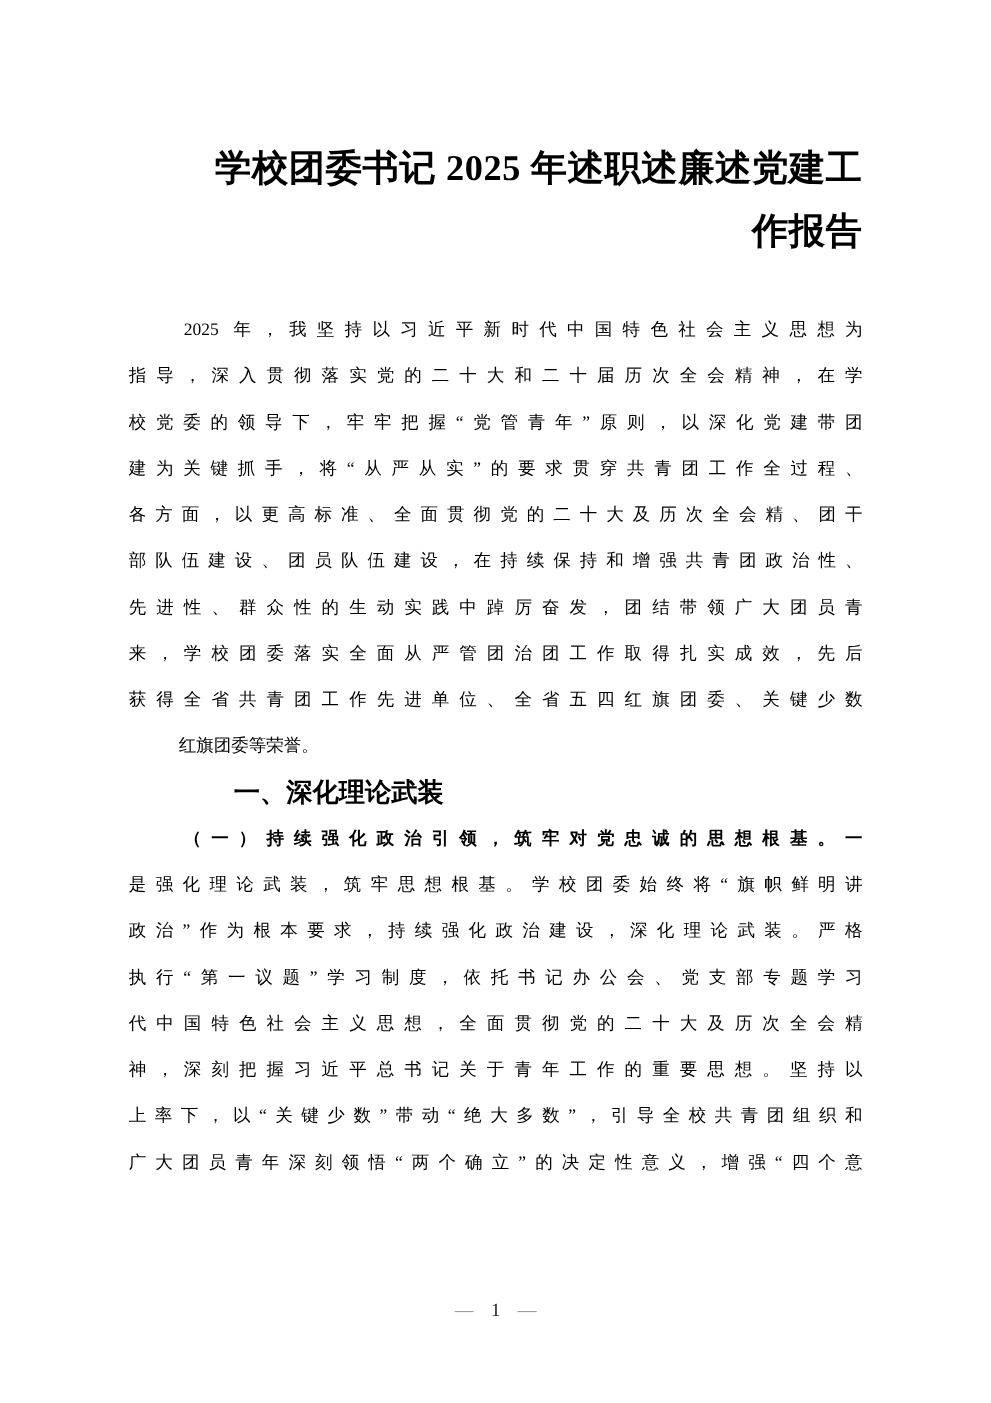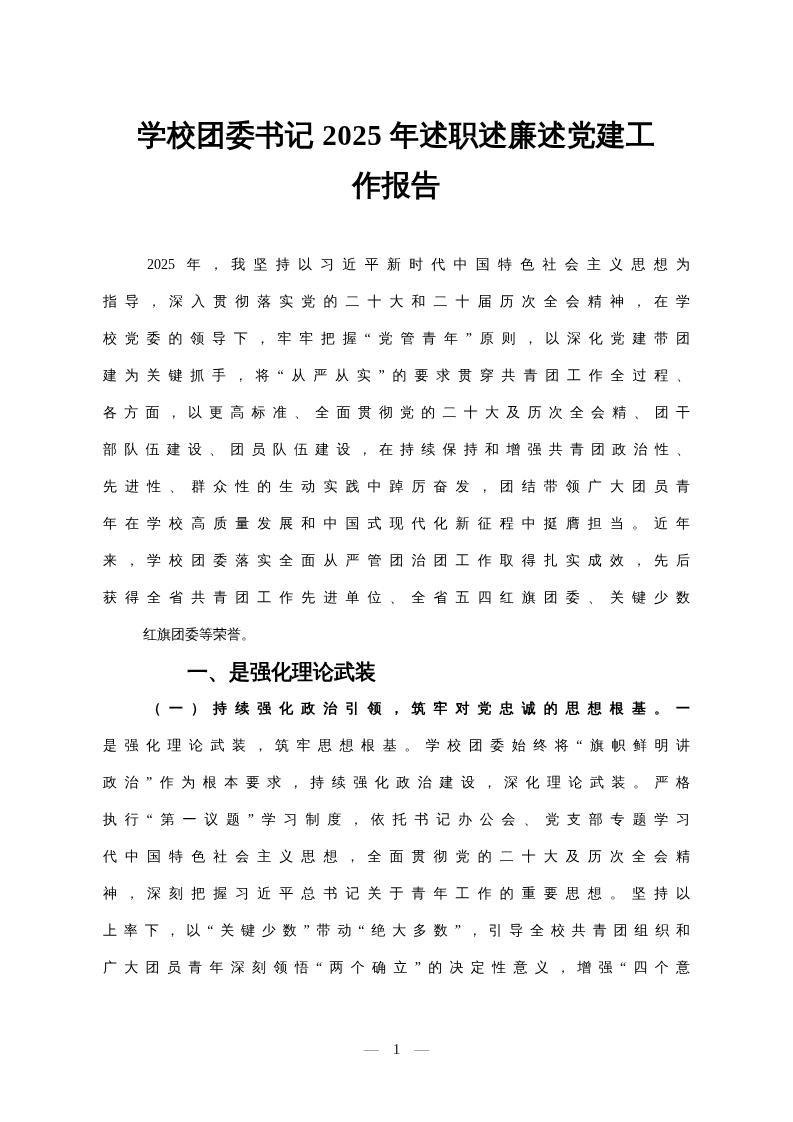--- a/index.html
+++ b/index.html
@@ -15,21 +15,21 @@
   .content{
     position:absolute;
     left:103px;
     top:110px;
     width:587px;
   }
   .title{
     font-size:29px;
     font-weight:bold;
     line-height:50px;
-    text-align:center;
+    text-align:right;
     letter-spacing:0.5px;
   }
   .doc-body{
     margin-top:36px;
   }
   .line{
     height:37px;
     line-height:37px;
     font-size:14px;
     text-align:justify;
@@ -67,25 +67,24 @@
       <div>作报告</div>
     </h1>
     <div class="doc-body">
         <div class="line indent">2025 年，我坚持以习近平新时代中国特色社会主义思想为</div>
         <div class="line">指导，深入贯彻落实党的二十大和二十届历次全会精神，在学</div>
         <div class="line">校党委的领导下，牢牢把握“党管青年”原则，以深化党建带团</div>
         <div class="line">建为关键抓手，将“从严从实”的要求贯穿共青团工作全过程、</div>
         <div class="line">各方面，以更高标准、全面贯彻党的二十大及历次全会精、团干</div>
         <div class="line">部队伍建设、团员队伍建设，在持续保持和增强共青团政治性、</div>
         <div class="line">先进性、群众性的生动实践中踔厉奋发，团结带领广大团员青</div>
-        <div class="line">年在学校高质量发展和中国式现代化新征程中挺膺担当。近年</div>
         <div class="line">来，学校团委落实全面从严管团治团工作取得扎实成效，先后</div>
         <div class="line">获得全省共青团工作先进单位、全省五四红旗团委、关键少数</div>
         <div class="line last">红旗团委等荣誉。</div>
-        <div class="line indent bold last hei">一、是强化理论武装</div>
+        <div class="line indent bold last hei">一、深化理论武装</div>
         <div class="line indent bold">（一）持续强化政治引领，筑牢对党忠诚的思想根基。一</div>
         <div class="line">是强化理论武装，筑牢思想根基。学校团委始终将“旗帜鲜明讲</div>
         <div class="line">政治”作为根本要求，持续强化政治建设，深化理论武装。严格</div>
         <div class="line">执行“第一议题”学习制度，依托书记办公会、党支部专题学习</div>
         <div class="line">代中国特色社会主义思想，全面贯彻党的二十大及历次全会精</div>
         <div class="line">神，深刻把握习近平总书记关于青年工作的重要思想。坚持以</div>
         <div class="line">上率下，以“关键少数”带动“绝大多数”，引导全校共青团组织和</div>
         <div class="line">广大团员青年深刻领悟“两个确立”的决定性意义，增强“四个意</div>
       </div>
   </div>

